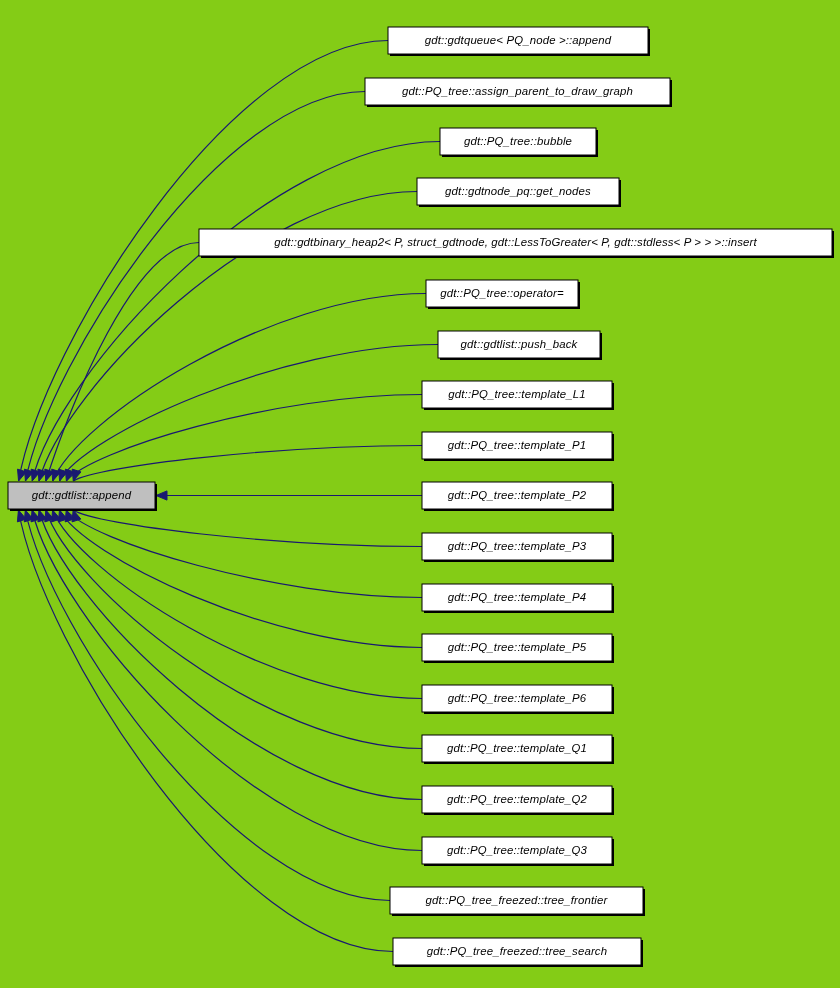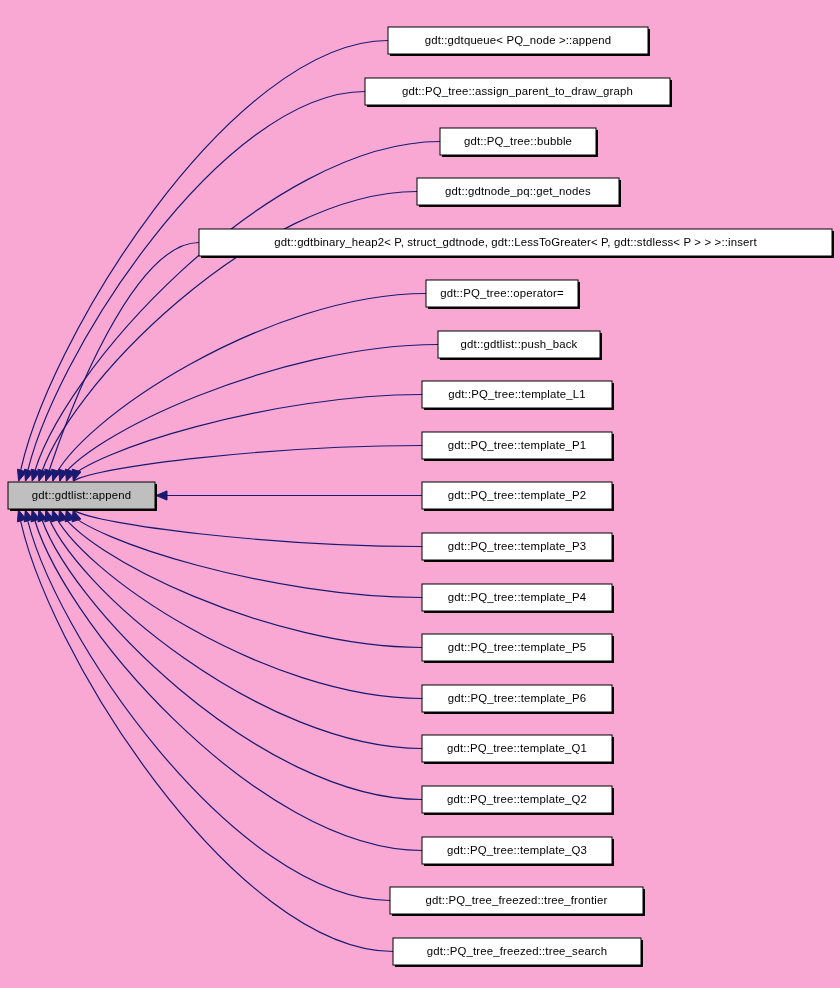--- a/index.html
+++ b/index.html
@@ -7,22 +7,23 @@
     padding: 0;
     background: #ffffff;
   }
   body {
     font-family: "Liberation Sans", sans-serif;
   }
   #graph-root {
     position: relative;
     width: 840px;
     height: 988px;
-    background: #f9a8d4;
+    background: #84cc16;
     overflow: hidden;
+    font-style: italic;
   }
   #caller-graph-svg {
     display: block;
     width: 840px;
     height: 988px;
   }
   .node-box {
     fill: #ffffff;
     stroke: #000000;
     stroke-width: 1;

